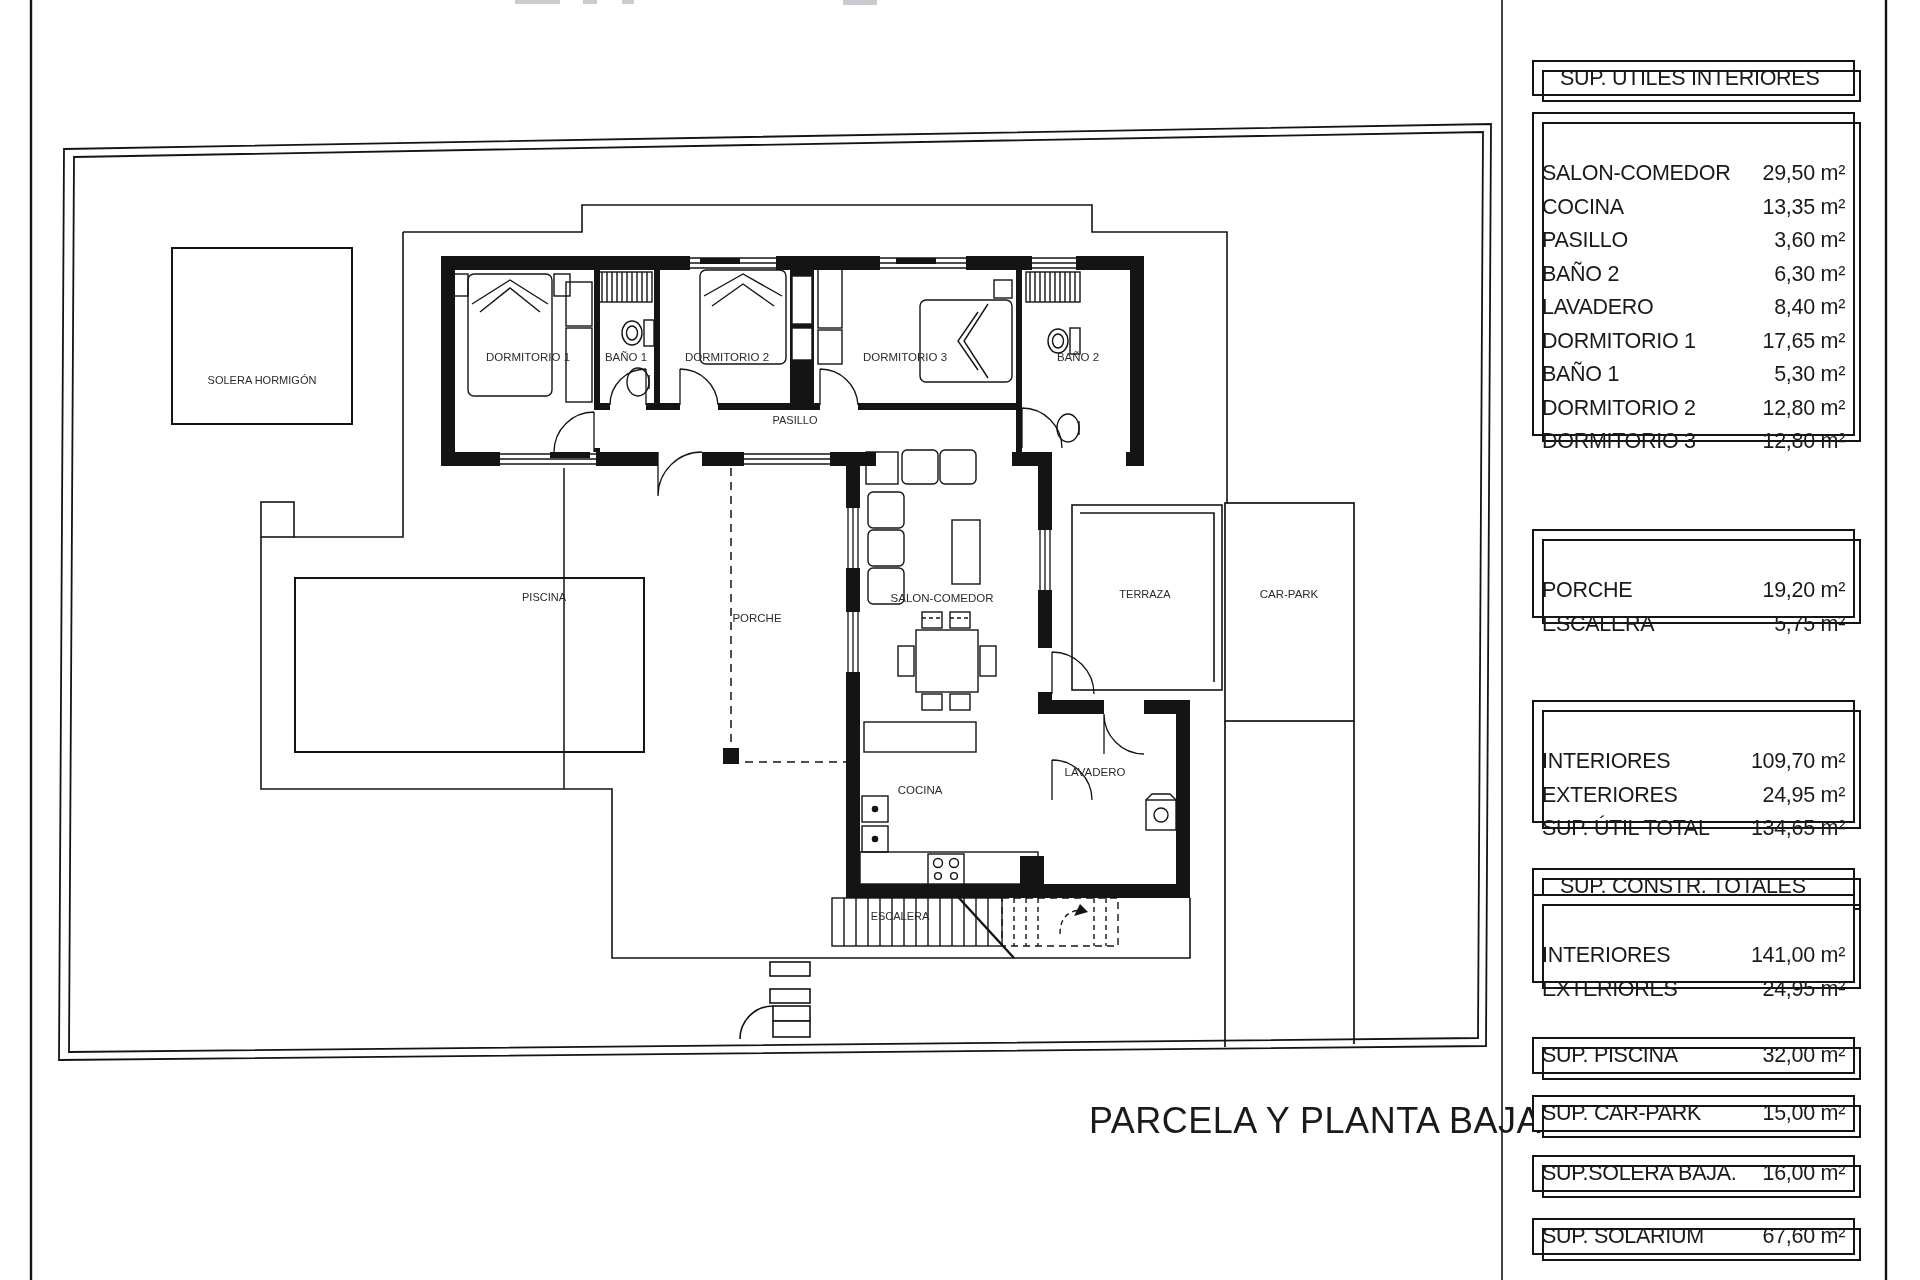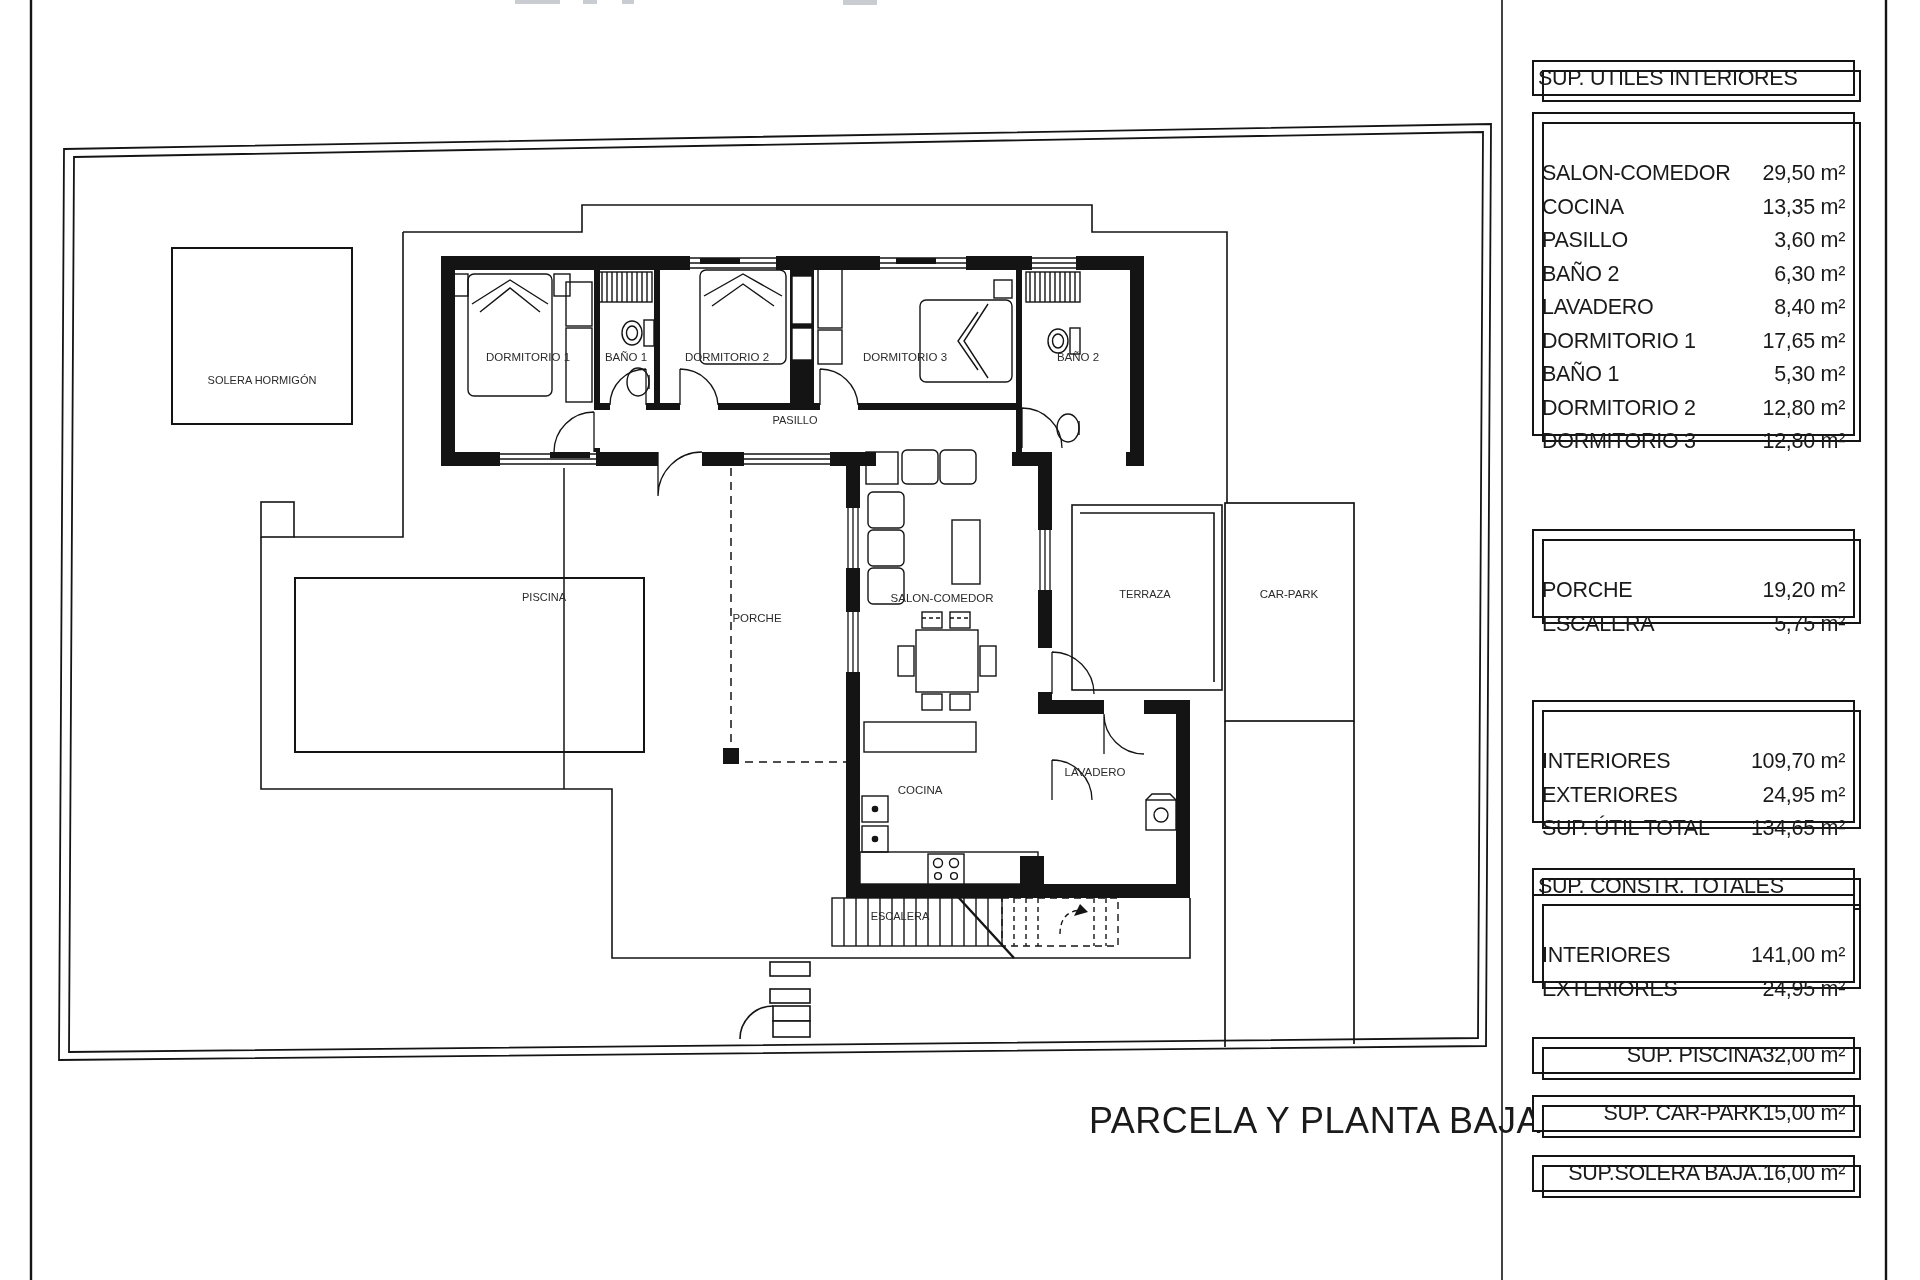--- a/index.html
+++ b/index.html
@@ -4,26 +4,26 @@
 <style>
   html,body{margin:0;padding:0;background:#fff;}
   #page{position:relative;width:1920px;height:1280px;background:#fff;overflow:hidden;
         font-family:"Liberation Sans", sans-serif;color:#1a1a1a;}
   #plan-svg{position:absolute;left:0;top:0;}
   
   .tbox{position:absolute;left:1532px;width:323px;background:#fff;border:2.5px solid #141414;
         box-sizing:border-box;z-index:2;}
   .tbox::after{content:"";position:absolute;left:8px;top:8px;width:100%;height:100%;
         border:2.5px solid #141414;z-index:-1;background:transparent;box-sizing:border-box;}
-  .thead{height:36px;line-height:33px;padding:0 4px;font-size:21.5px;letter-spacing:-0.3px;white-space:nowrap;}
+  .thead{height:36px;line-height:33px;padding:0 26px;font-size:21.5px;letter-spacing:-0.3px;white-space:nowrap;}
   .tbody{padding:9px 8px;}
   .trow{display:flex;justify-content:space-between;align-items:baseline;height:33.5px;
         font-size:21.5px;letter-spacing:-0.3px;white-space:nowrap;}
   .trow .val{text-align:right;margin-top:38px;}
-  .single{display:flex;justify-content:flex-end;align-items:center;height:37px;
+  .single{display:flex;justify-content:space-between;align-items:center;height:37px;
         padding:0 8px;font-size:21.5px;letter-spacing:-0.3px;white-space:nowrap;}
 </style>
 </head>
 <body>
 
 <div id="page">
 
   <svg id="plan-svg" width="1920" height="1280" viewBox="0 0 1920 1280">
 
     <g stroke="#141414" fill="none">
@@ -387,14 +387,18 @@
   <div class="tbox single" style="top:1095px">
     <span>SUP. CAR-PARK</span>
     <span class="val">15,00 m²</span>
   </div>
 
   <div class="tbox single" style="top:1155px">
     <span>SUP.SOLERA BAJA.</span>
     <span class="val">16,00 m²</span>
   </div>
 
+  <div class="tbox single" style="top:1218px">
+    <span>SUP. SOLARIUM</span>
+    <span class="val">67,60 m²</span>
+  </div>
 
 </div>
 
 </body></html>

